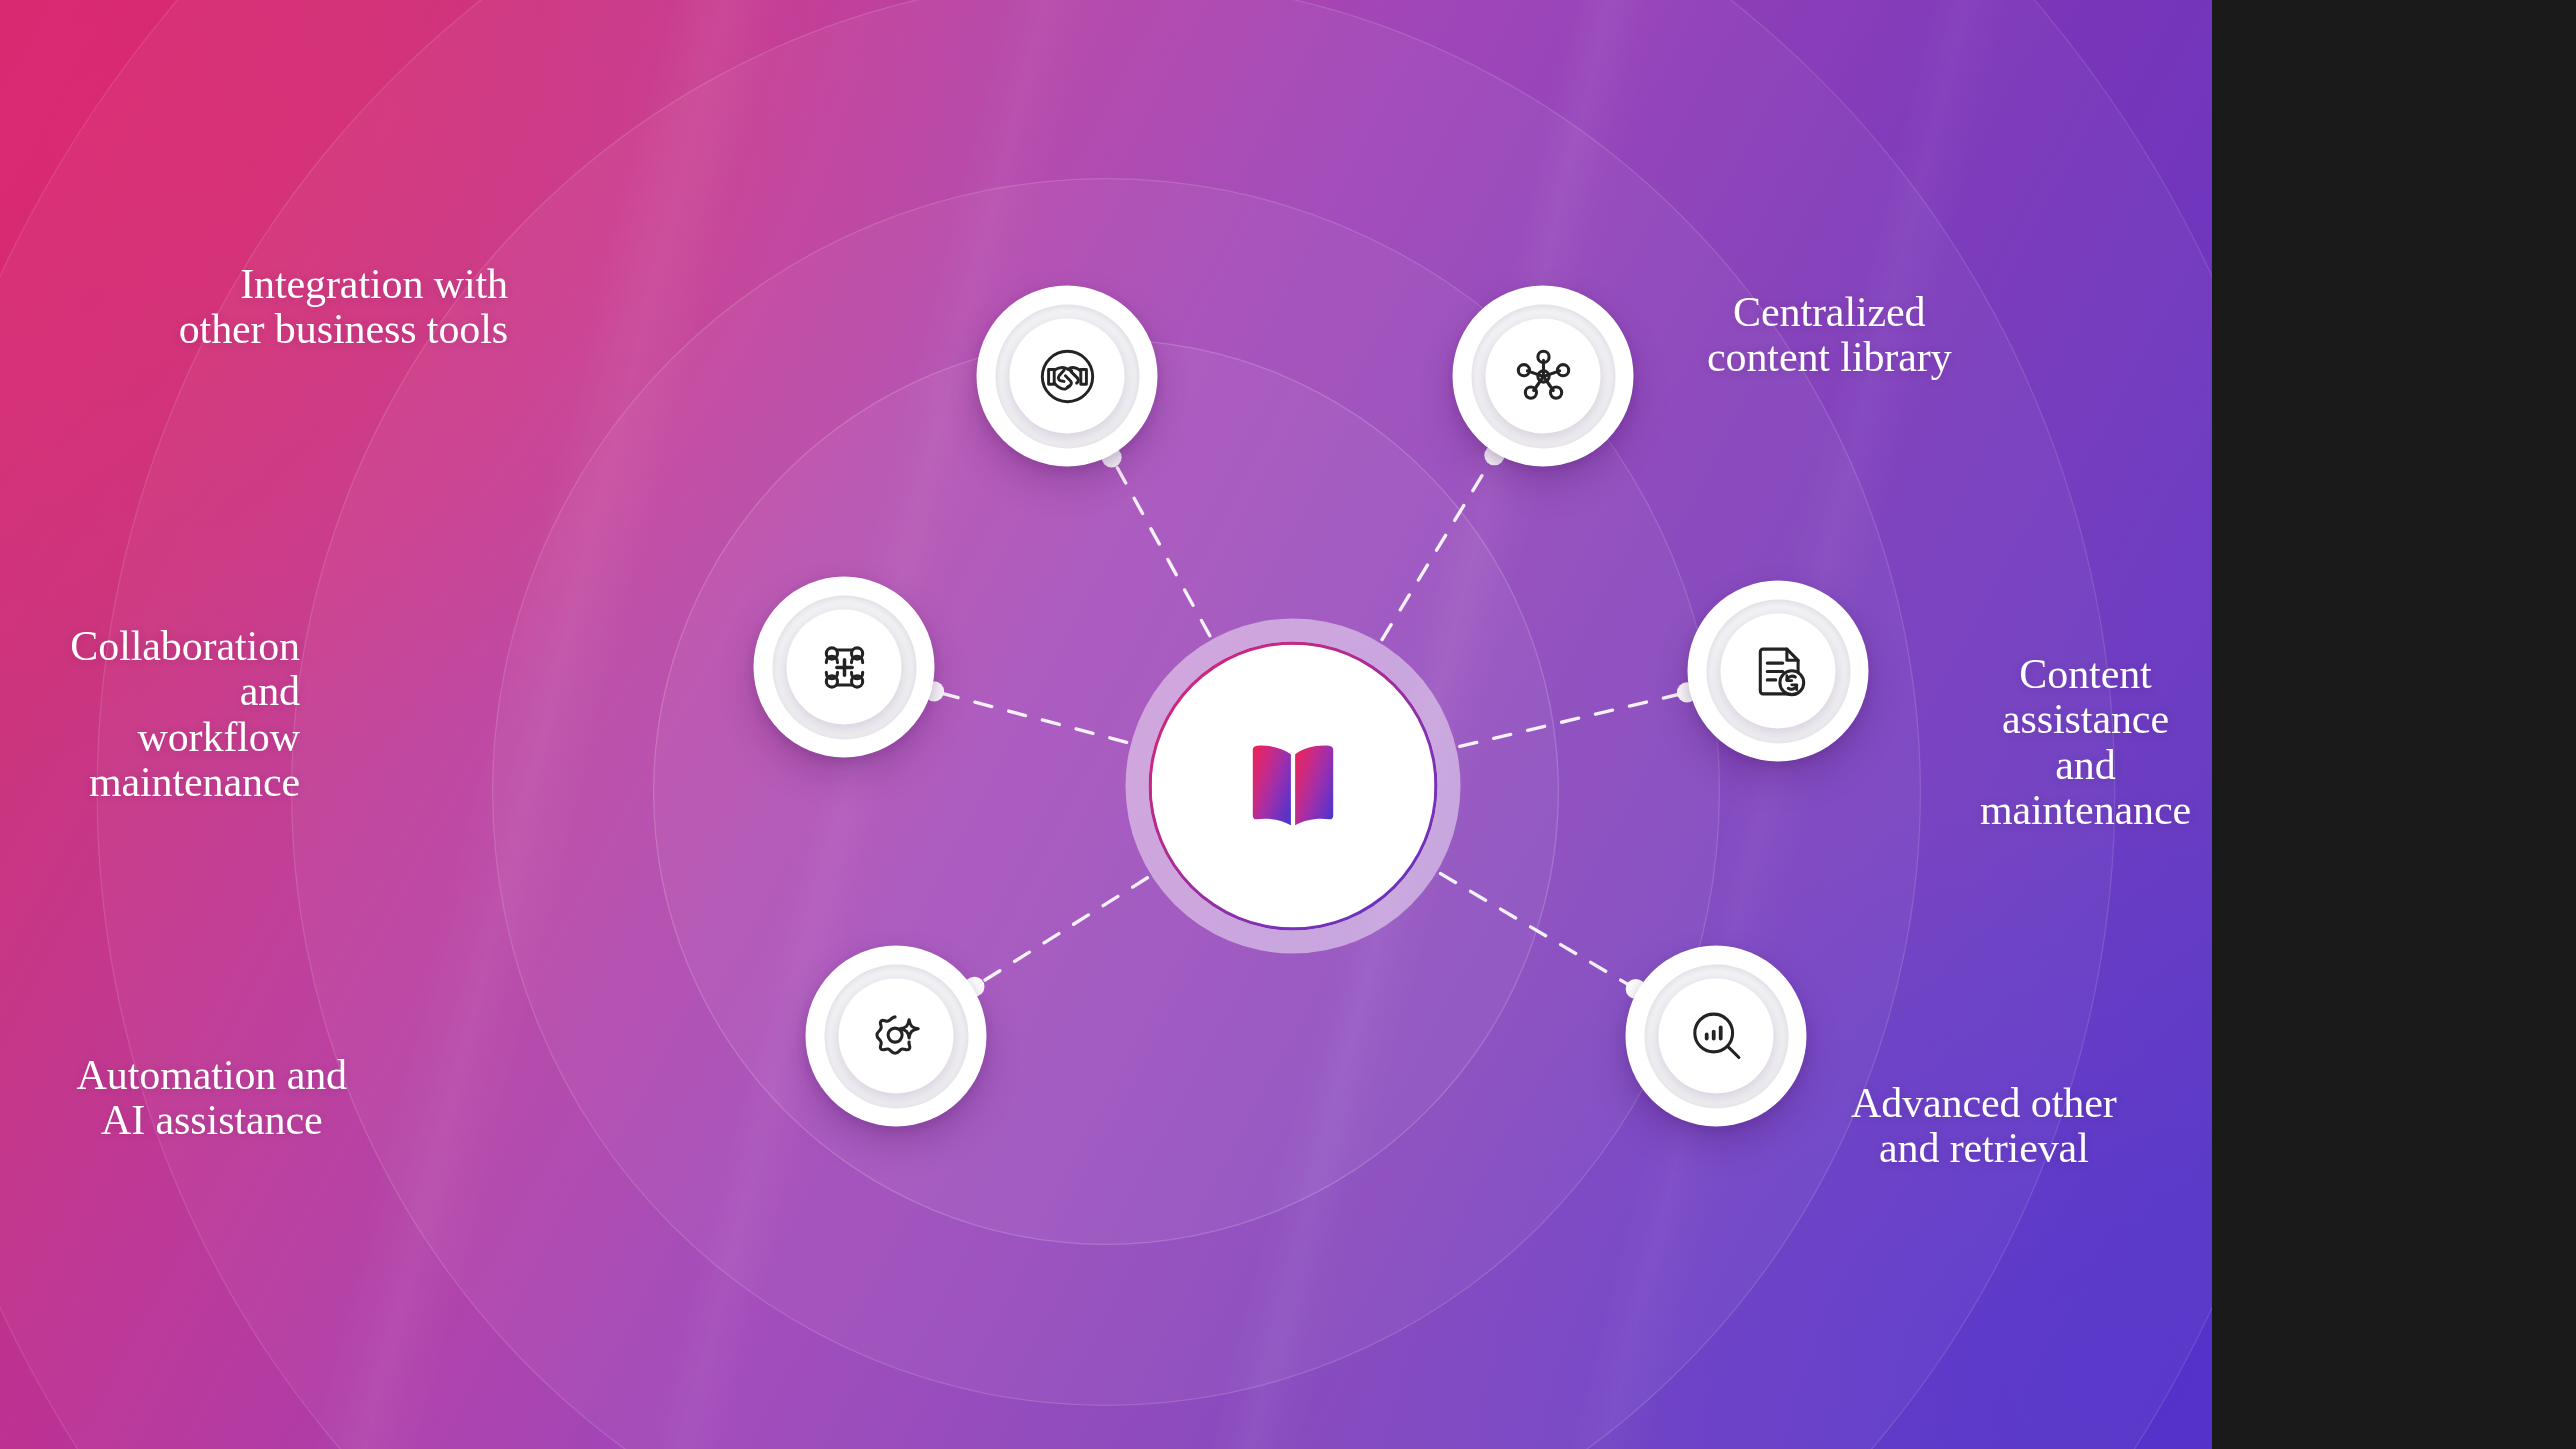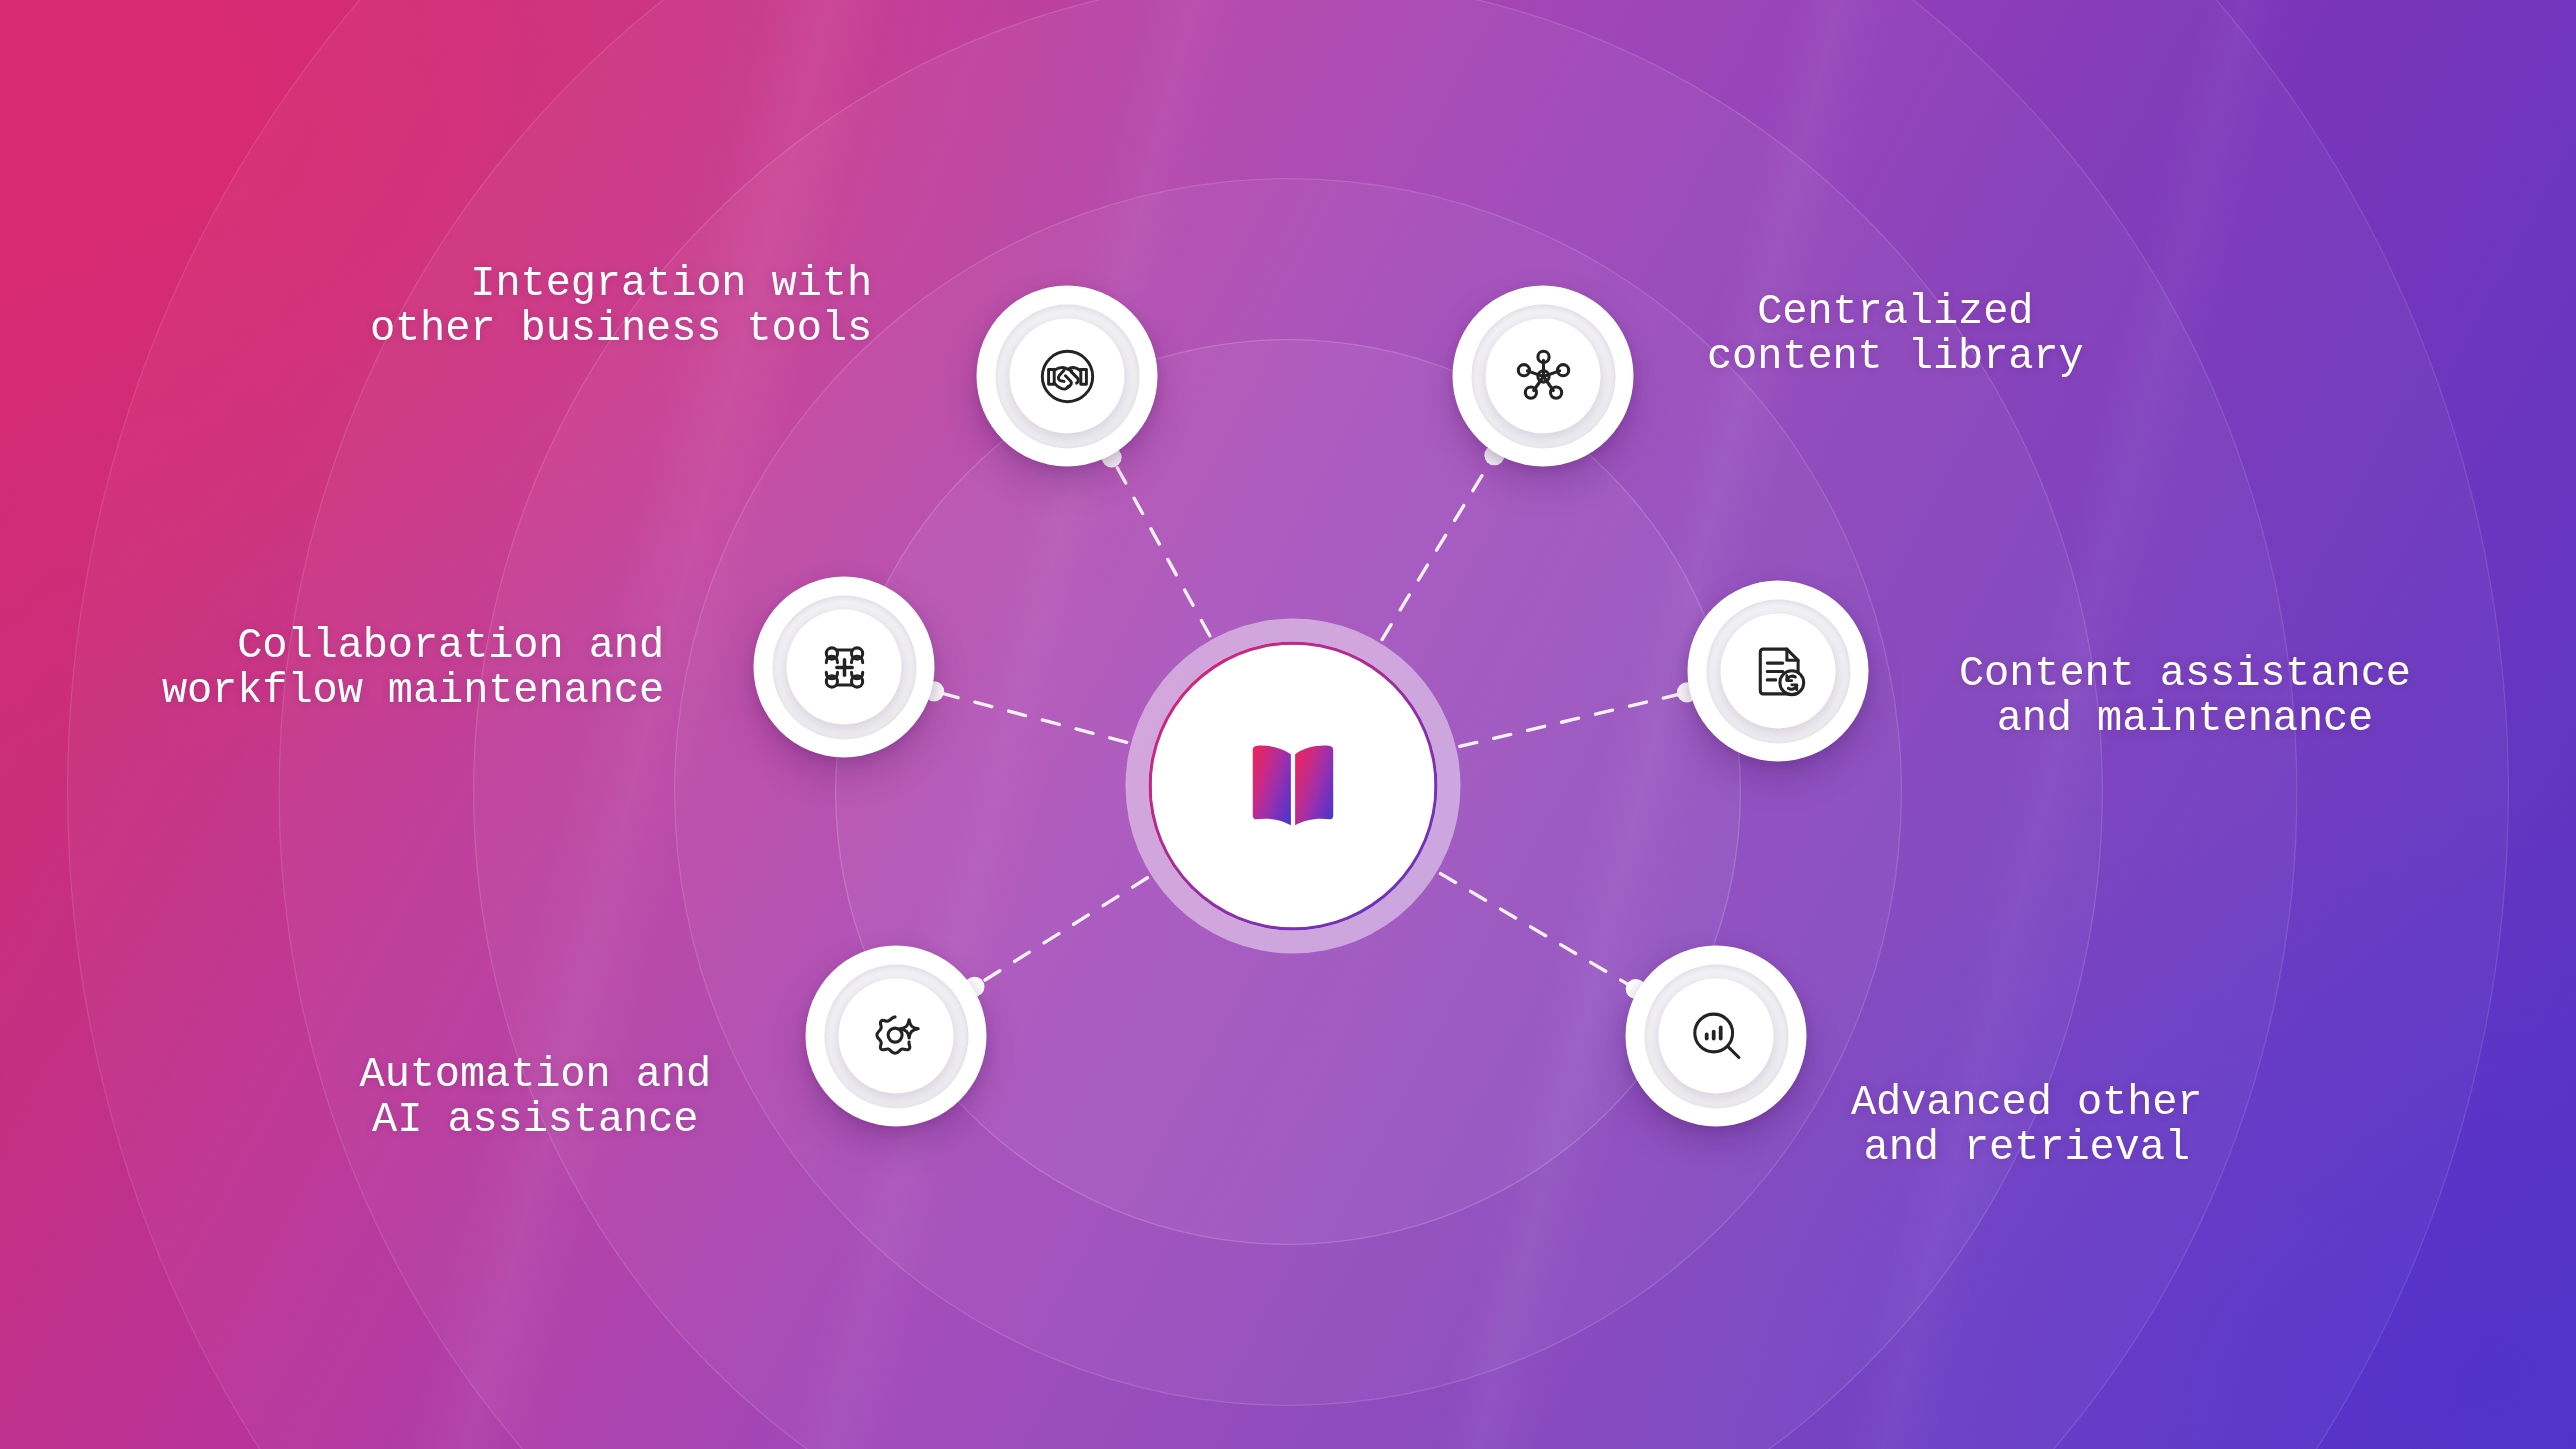--- a/index.html
+++ b/index.html
@@ -3,24 +3,24 @@
 <meta charset="utf-8">
 <title>Knowledge Base Capabilities Hub Diagram</title>
 <style>
   html, body {
     margin: 0;
     padding: 0;
     background: #1a1a1a;
   }
   #stage {
     position: relative;
-    width: 2576px;
+    width: 2212px;
     height: 1449px;
     overflow: hidden;
-    font-family: Liberation Mono, monospace;
+    font-family: Liberation Serif, serif;
     background: #c8286d;
   }
 
   
   .bg-base {
     position: absolute;
     inset: 0;
     background: linear-gradient(118deg,
         #d62a74 0%,
         #c92e7b 14%,

